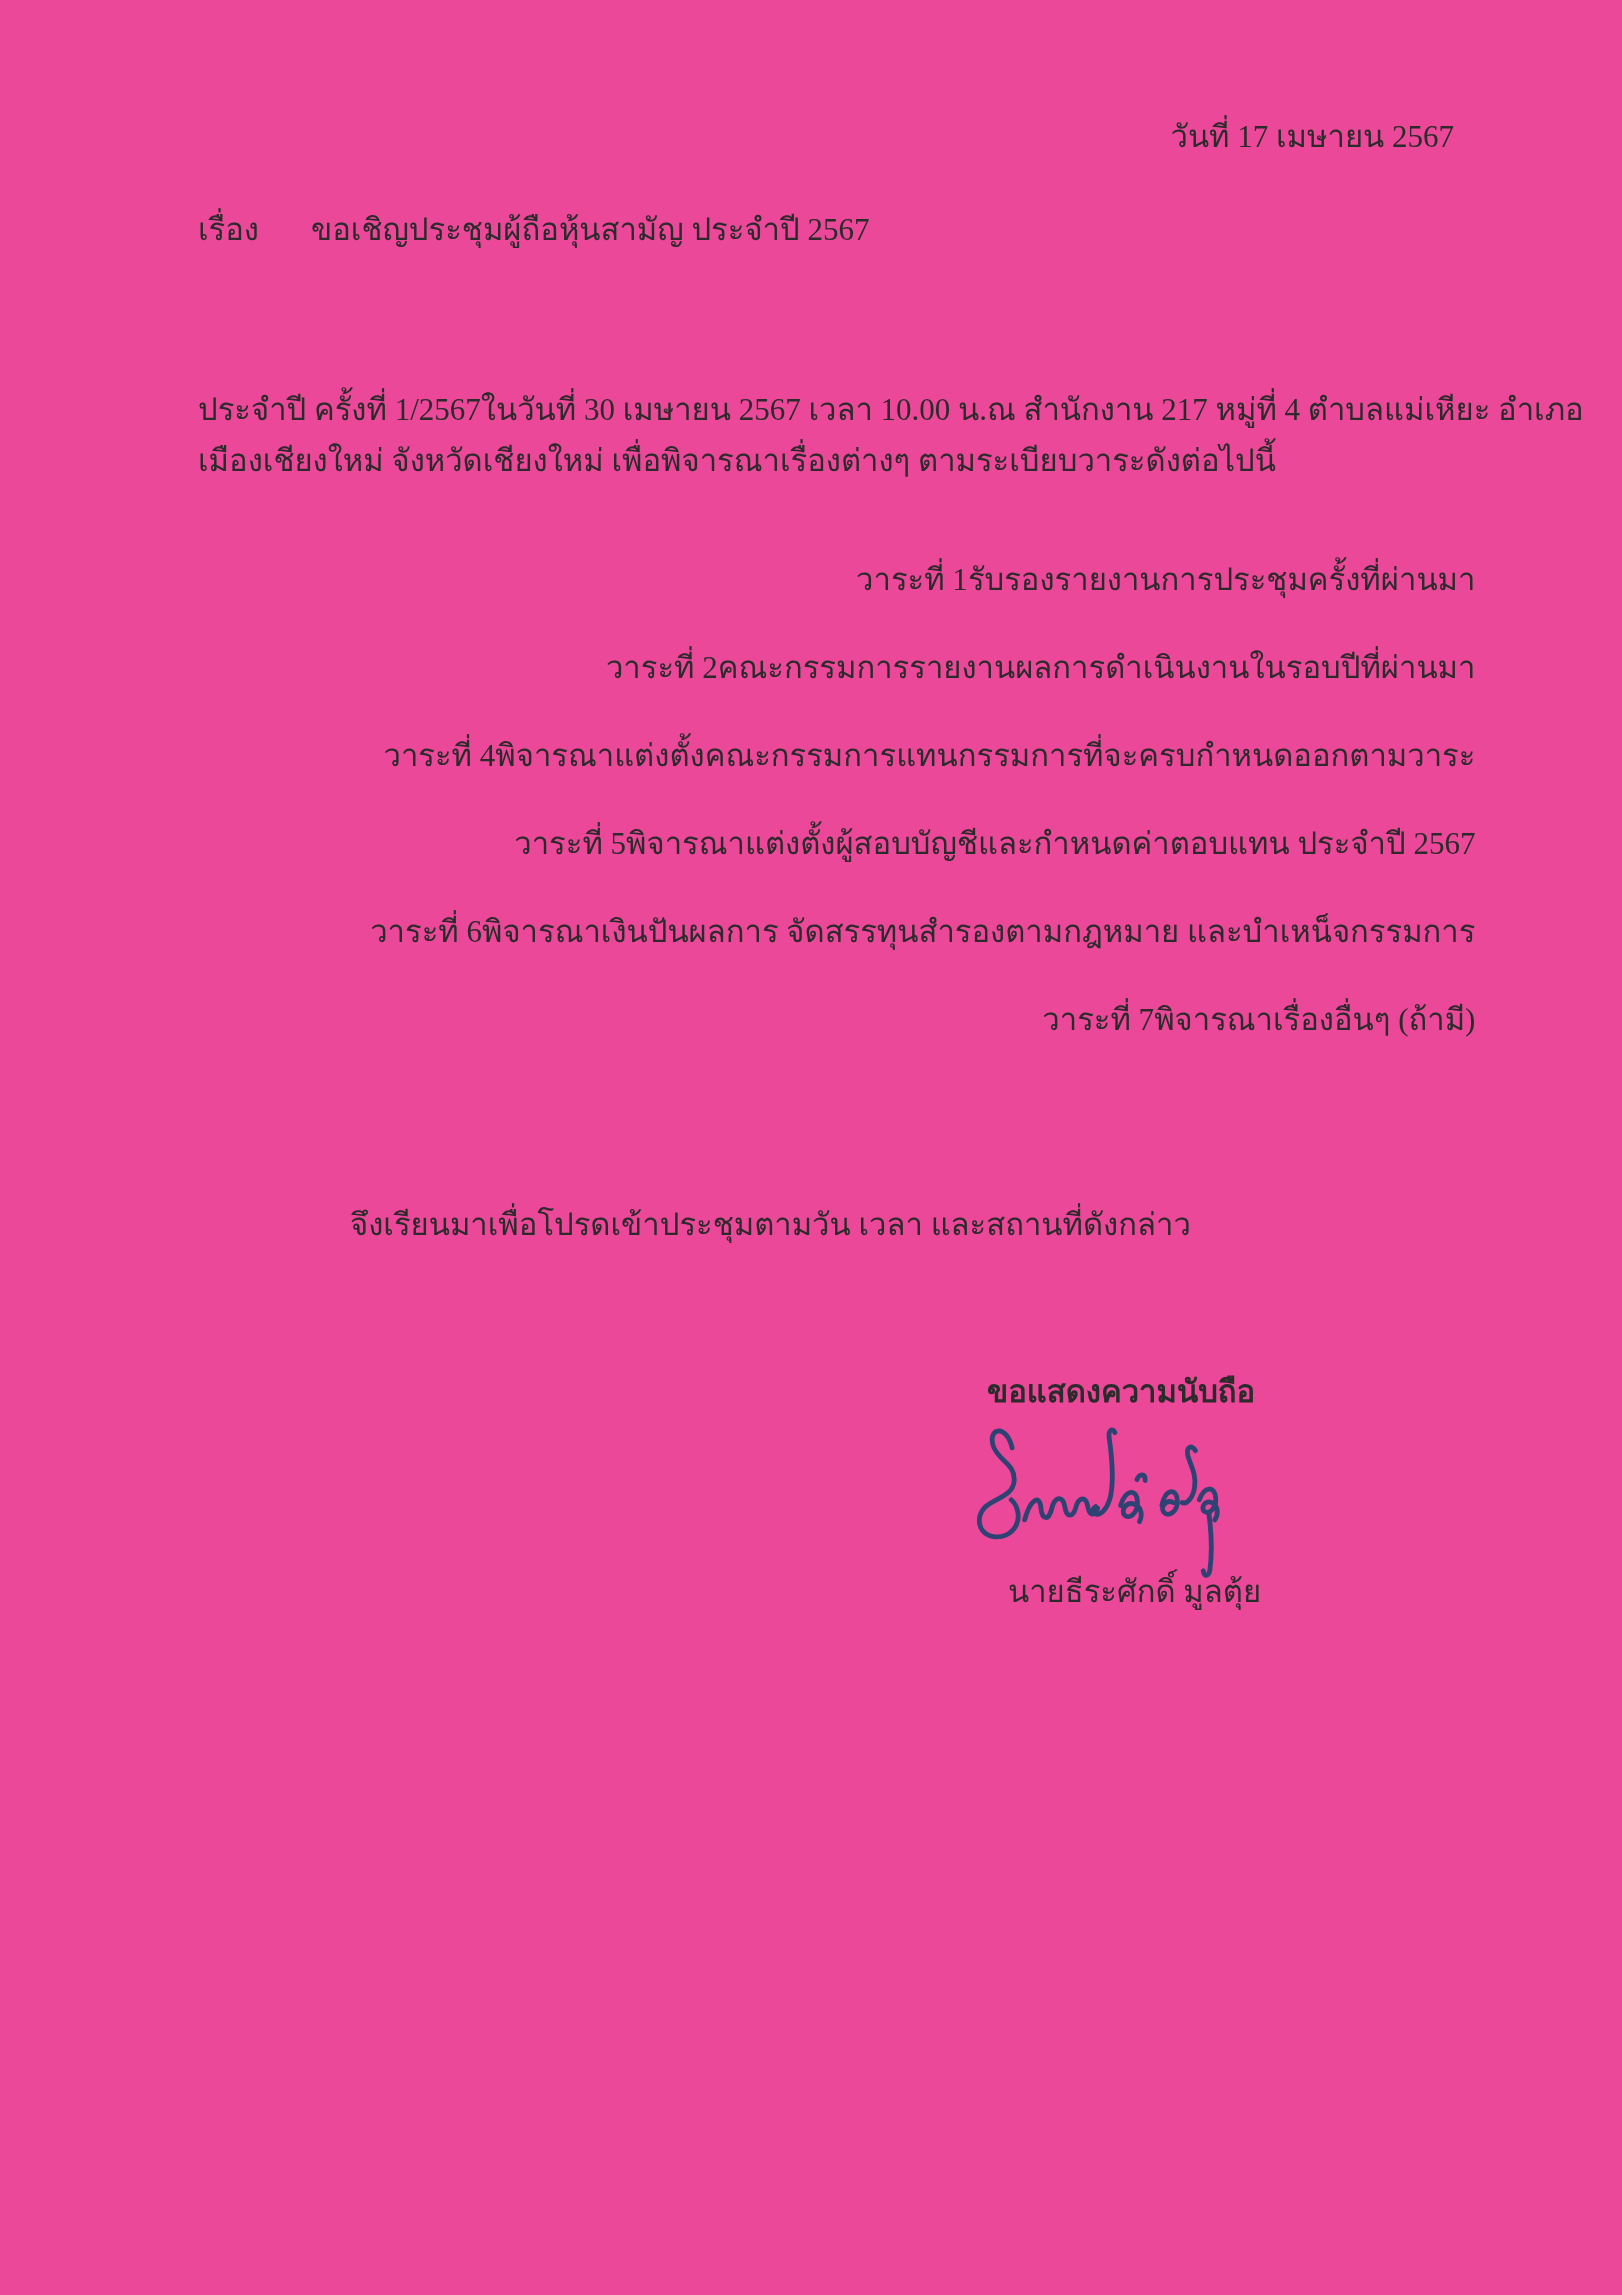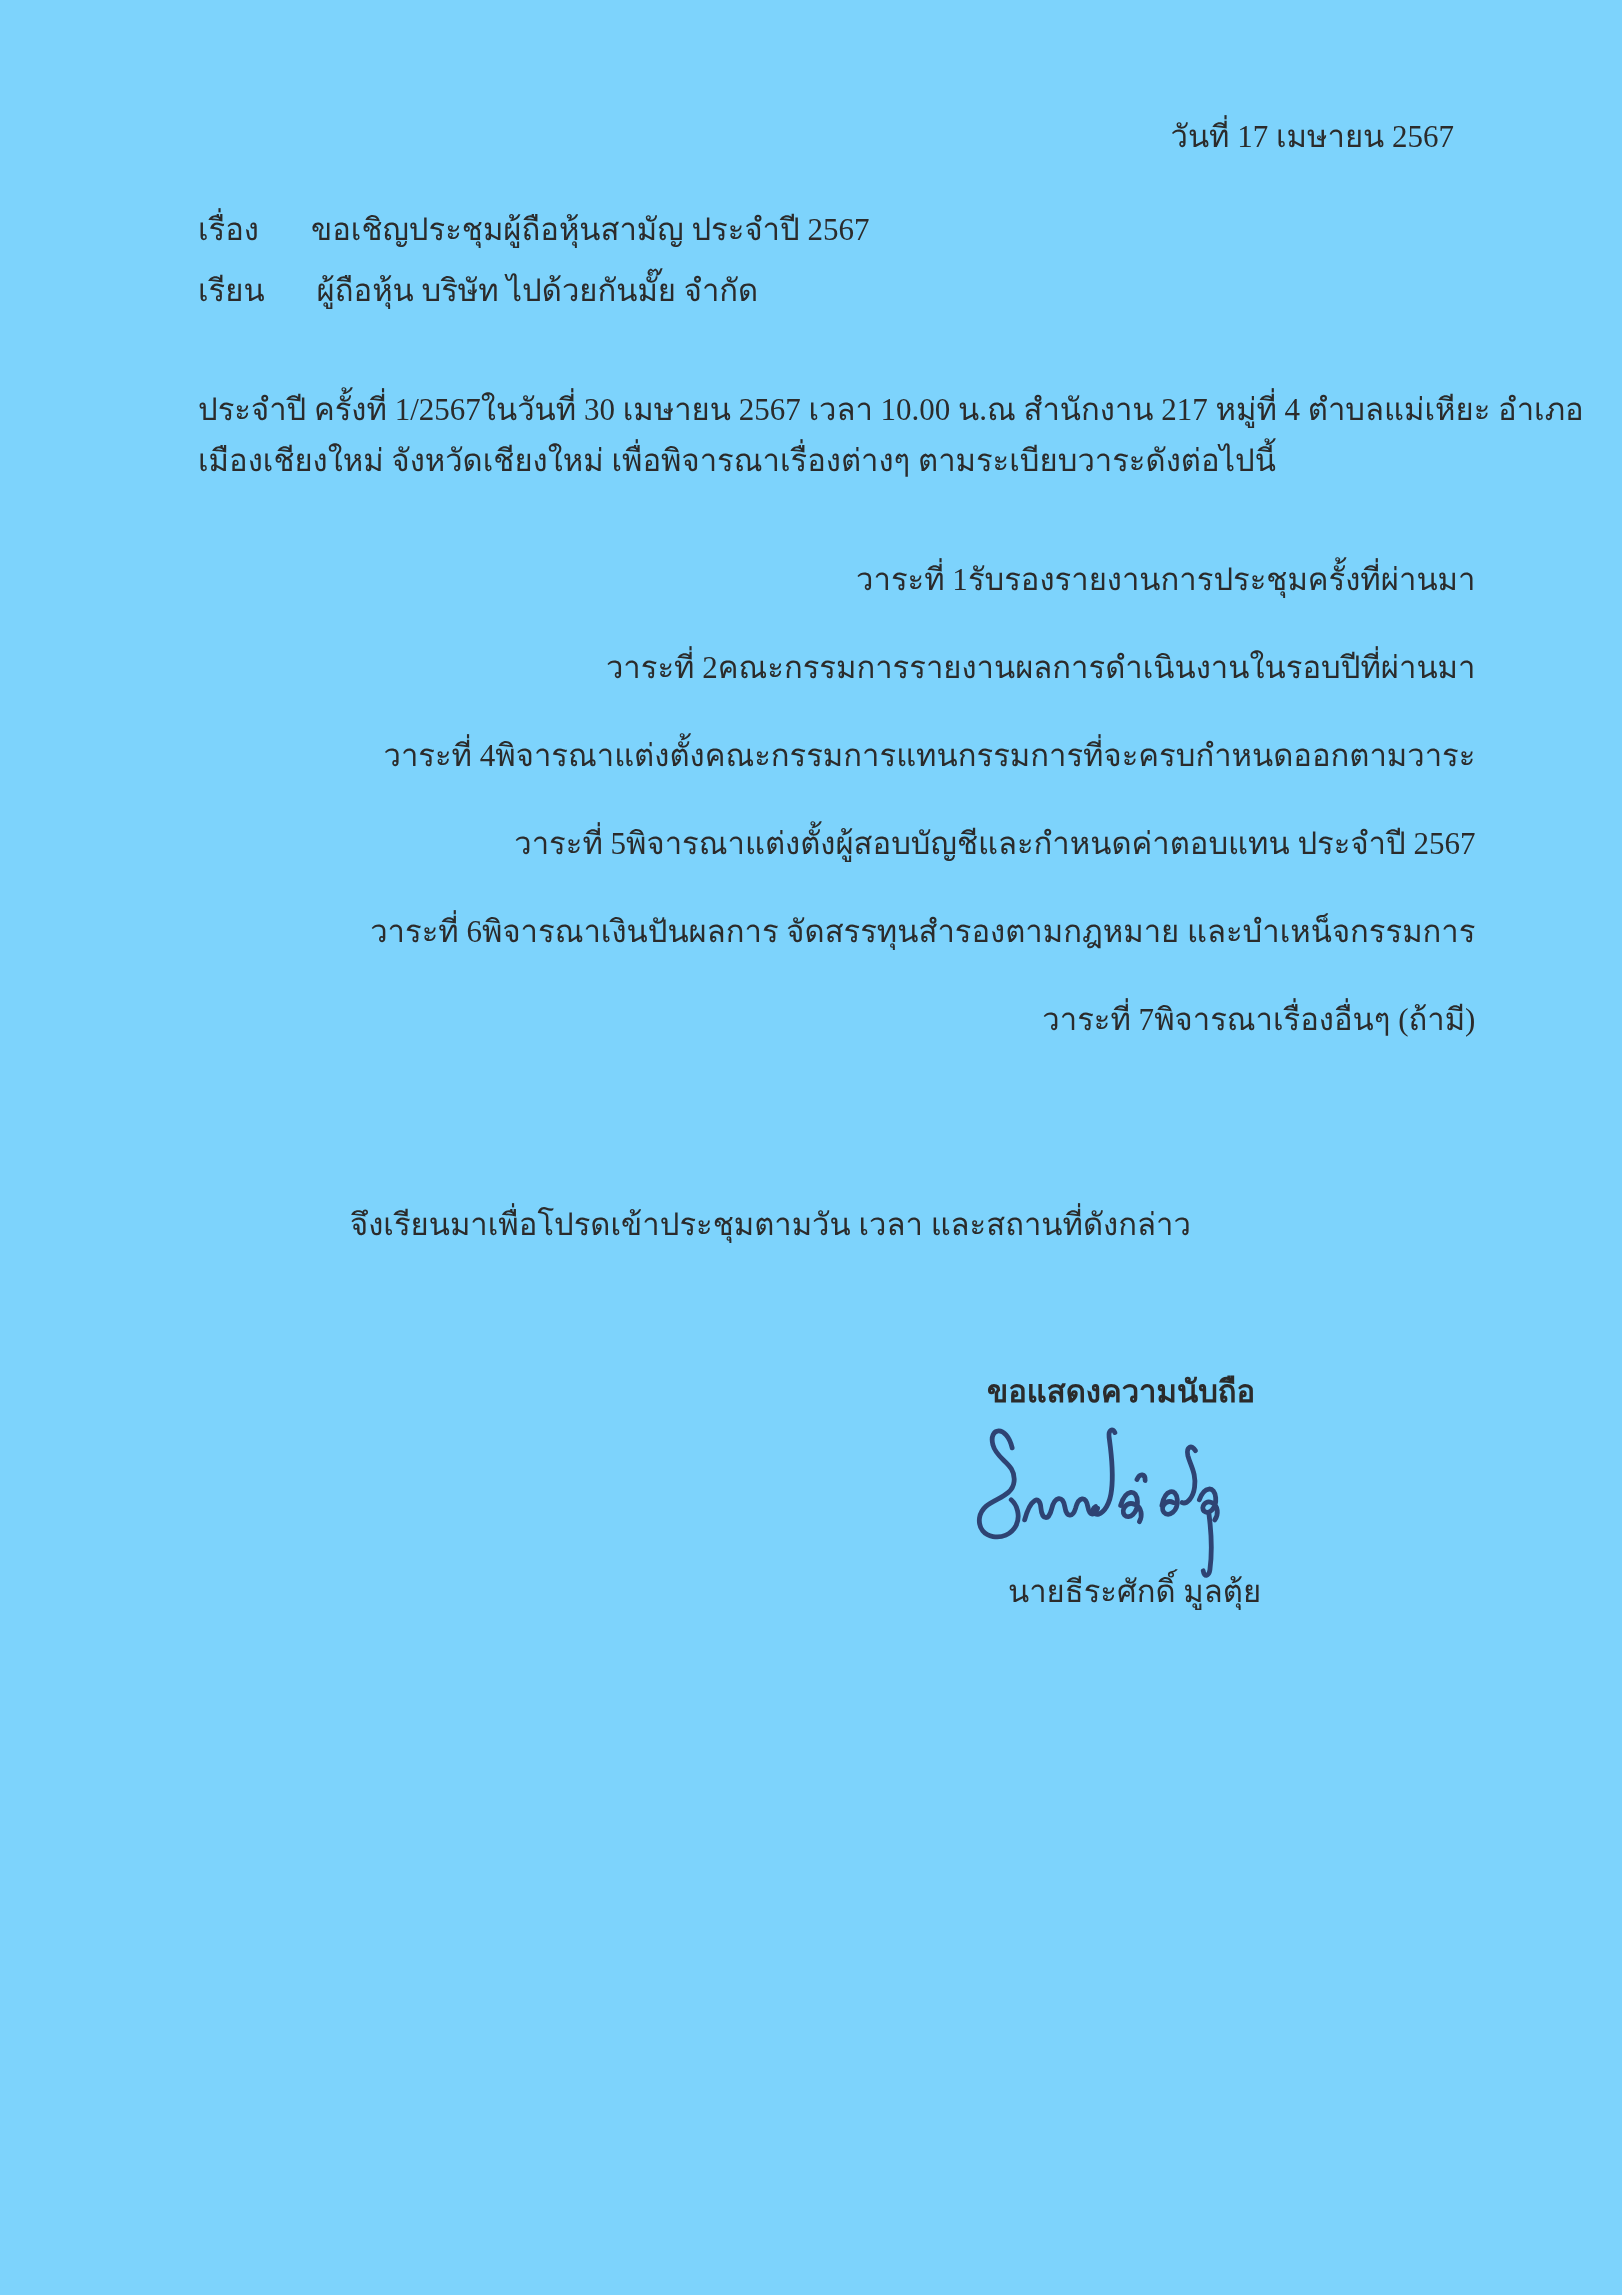--- a/index.html
+++ b/index.html
@@ -1,19 +1,19 @@
 <!DOCTYPE html>
 <html style="font-size:7.7px"><head>
 <meta charset="utf-8">
 <style>
   html,body{margin:0;padding:0;background:#888;}
   .page{
     position:relative;
     width:1623px;height:2295px;
-    background:#7dd3fc;
+    background:#ec4899;
     font-family:"Liberation Serif","DejaVu Serif",serif;
     color:#2b2b2b;
     overflow:hidden;
   }
   .txt{font-size:31px;line-height:1.0;white-space:nowrap;}
   .date-line{position:absolute;top:121px;right:169px;}
   .subject-line{position:absolute;top:214px;left:198px;}
   .attn-line{position:absolute;top:275px;left:198px;}
   .inline-label{display:inline-block;margin-right:52px;}
   .body-par{position:absolute;top:384px;left:198px;width:1252px;}
@@ -32,23 +32,20 @@
 <body>
 
 <div class="page">
 
   <div class="txt date-line">วันที่ 17  เมษายน 2567</div>
 
   <div class="txt subject-line">
     <span class="inline-label">เรื่อง</span><span>ขอเชิญประชุมผู้ถือหุ้นสามัญ ประจำปี 2567</span>
   </div>
 
-  <div class="txt attn-line">
-    <span class="inline-label">เรียน</span><span>ผู้ถือหุ้น บริษัท ไปด้วยกันมั๊ย จำกัด</span>
-  </div>
 
   <div class="body-par">
     <div class="body-line">ประจำปี ครั้งที่ 1/2567ในวันที่ 30 เมษายน 2567 เวลา 10.00 น.ณ สำนักงาน 217 หมู่ที่ 4 ตำบลแม่เหียะ อำเภอ</div>
     <div class="body-line">เมืองเชียงใหม่ จังหวัดเชียงใหม่  เพื่อพิจารณาเรื่องต่างๆ ตามระเบียบวาระดังต่อไปนี้</div>
   </div>
 
   <div class="agenda">
     <div class="agenda-row">
       <span class="agenda-label">วาระที่ 1</span><span>รับรองรายงานการประชุมครั้งที่ผ่านมา</span>
     </div>

